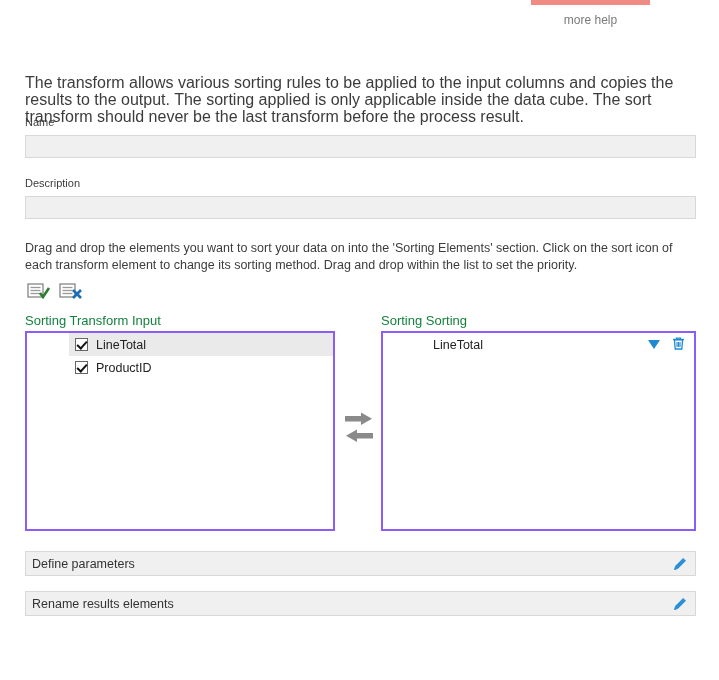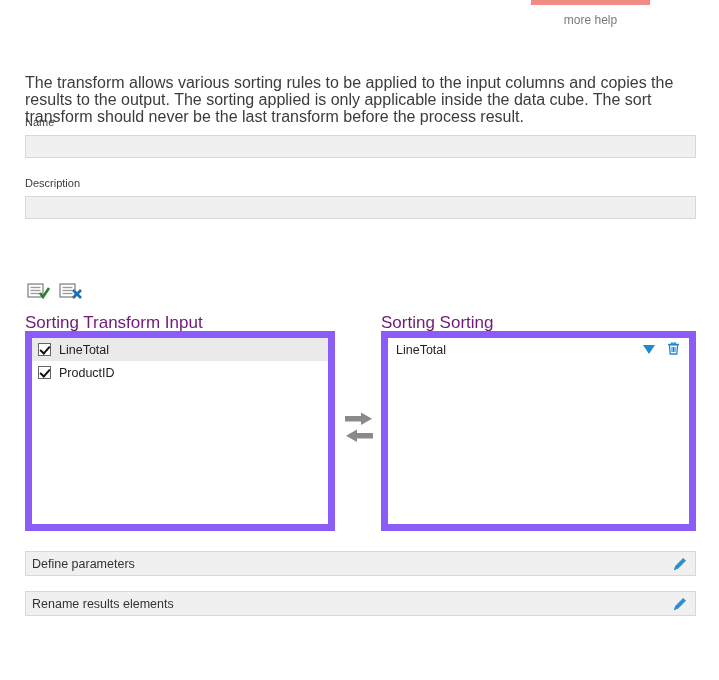--- a/index.html
+++ b/index.html
@@ -115,33 +115,34 @@
   .toolbar .tb-icon {
     width: 24px;
     height: 22px;
     position: relative;
     cursor: pointer;
   }
 
   
   .list-label {
     position: absolute;
-    font-size: 17px;
-    color: #701a75;
+    font-size: 13px;
+    color: #15803d;
     top: 313px;
   }
   .left-label { left: 25px; }
   .right-label { left: 381px; }
 
   .list-box {
     position: absolute;
     top: 331px;
-    border: 7px solid #8b5cf6;
+    border: 2px solid #8b5cf6;
     background: #ffffff;
     overflow: hidden;
+    padding-left: 42px;
   }
   .left-box { left: 25px; width: 310px; height: 200px; }
   .right-box { left: 381px; width: 315px; height: 200px; }
 
   .list-item {
     display: flex;
     align-items: center;
     height: 23px;
     padding: 0 6px;
     font-size: 12.5px;
@@ -249,20 +250,21 @@
 
 
   <div class="intro">The transform allows various sorting rules to be applied to the input columns and copies the results to the output. The sorting applied is only applicable inside the data cube. The sort transform should never be the last transform before the process result.</div>
 
   <div class="field-label name-label">Name</div>
   <input class="text-input name-input" type="text" value="" style="">
 
   <div class="field-label desc-label">Description</div>
   <input class="text-input desc-input" type="text" value="" style="">
 
+  <div class="instructions">Drag and drop the elements you want to sort your data on into the 'Sorting Elements' section. Click on the sort icon of each transform element to change its sorting method. Drag and drop within the list to set the priority.</div>
 
   <div class="toolbar">
     <span class="tb-icon">
       <svg width="24" height="22" viewBox="0 0 24 22">
         <rect x="1" y="4" width="15" height="13" fill="#ffffff" stroke="#7c7c7c" stroke-width="1.2"></rect>
         <line x1="3.5" y1="7.5" x2="13.5" y2="7.5" stroke="#9a9a9a" stroke-width="1.3"></line>
         <line x1="3.5" y1="10.5" x2="13.5" y2="10.5" stroke="#9a9a9a" stroke-width="1.3"></line>
         <line x1="3.5" y1="13.5" x2="13.5" y2="13.5" stroke="#9a9a9a" stroke-width="1.3"></line>
         <path d="M13 13 l3 4 l6 -9" fill="none" stroke="#2f7d32" stroke-width="2.6"></path>
       </svg>

